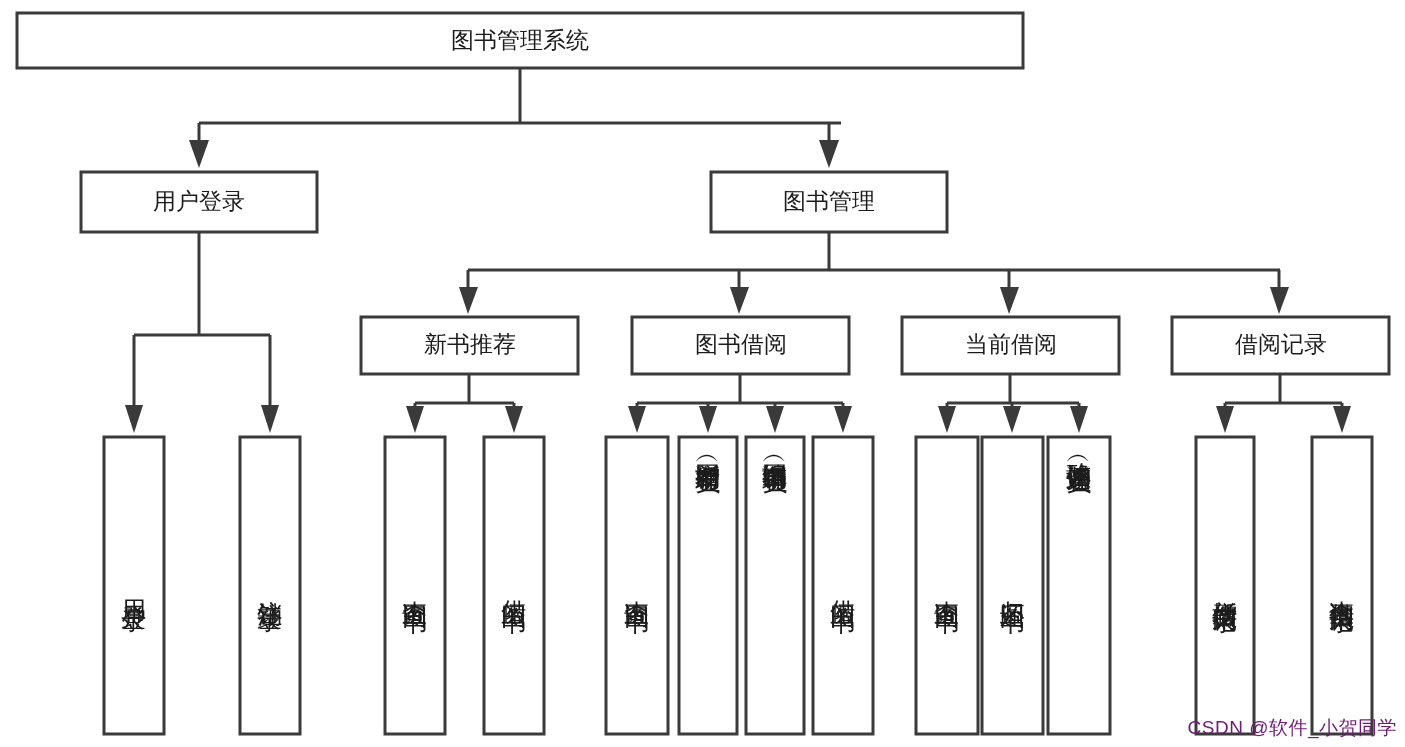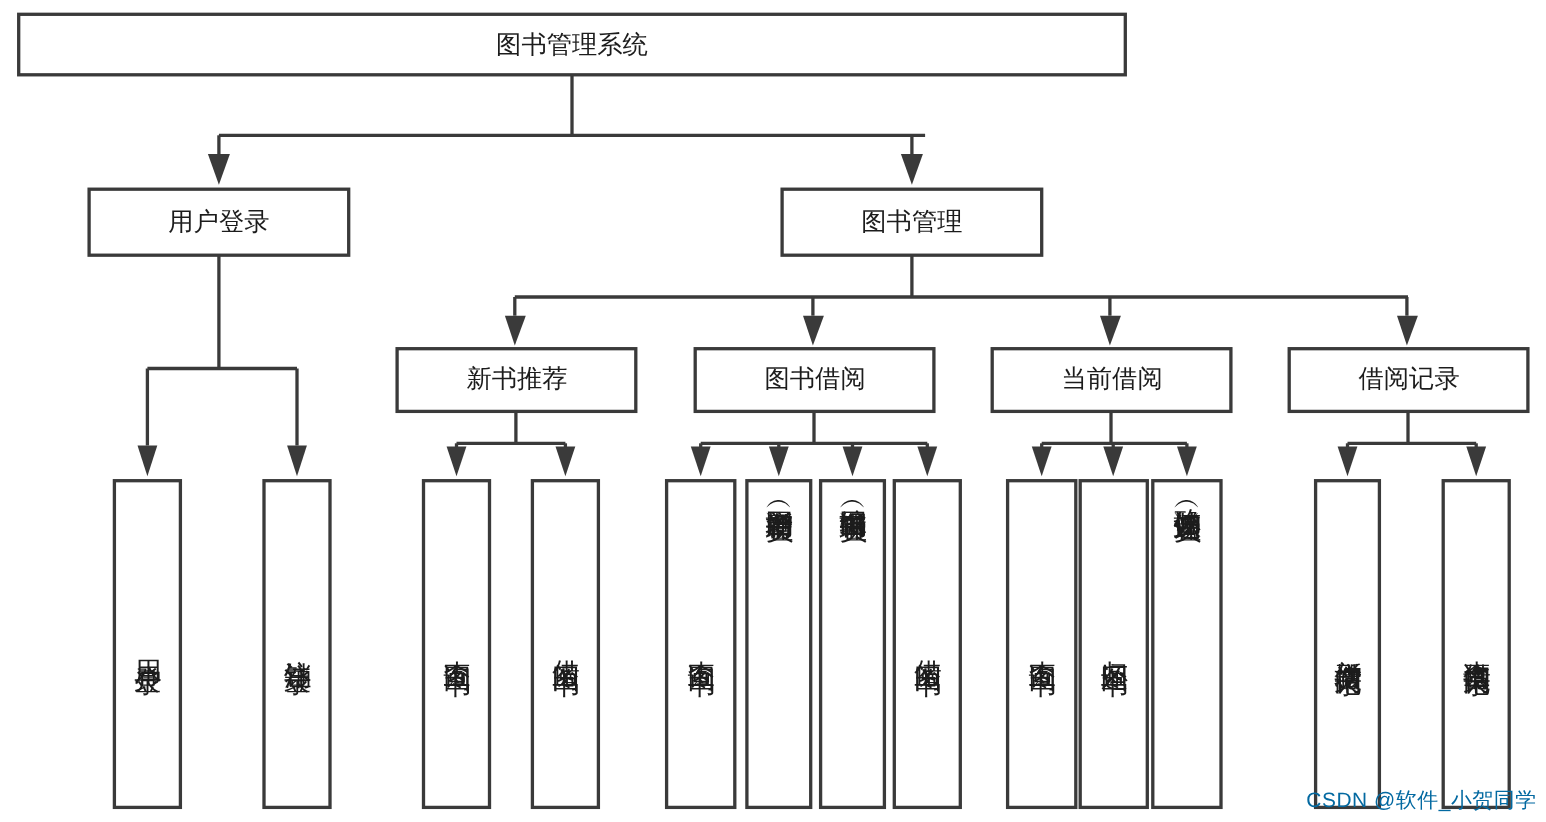--- a/index.html
+++ b/index.html
@@ -70,21 +70,21 @@
     color: #1c1c1c;
     white-space: nowrap;
     text-align: center;
   }
   .watermark {
     position: absolute;
     right: 8px;
     bottom: 6px;
     font-family: "Liberation Sans", "DejaVu Sans", sans-serif;
     font-size: 19px;
-    color: #0369a1;
+    color: #701a75;
     letter-spacing: 0.5px;
     user-select: none;
   }
 </style>
 </head>
 <body>
 
 <div id="diagram-root">
 
   <svg class="diagram-canvas" viewBox="0 0 1405 747">

